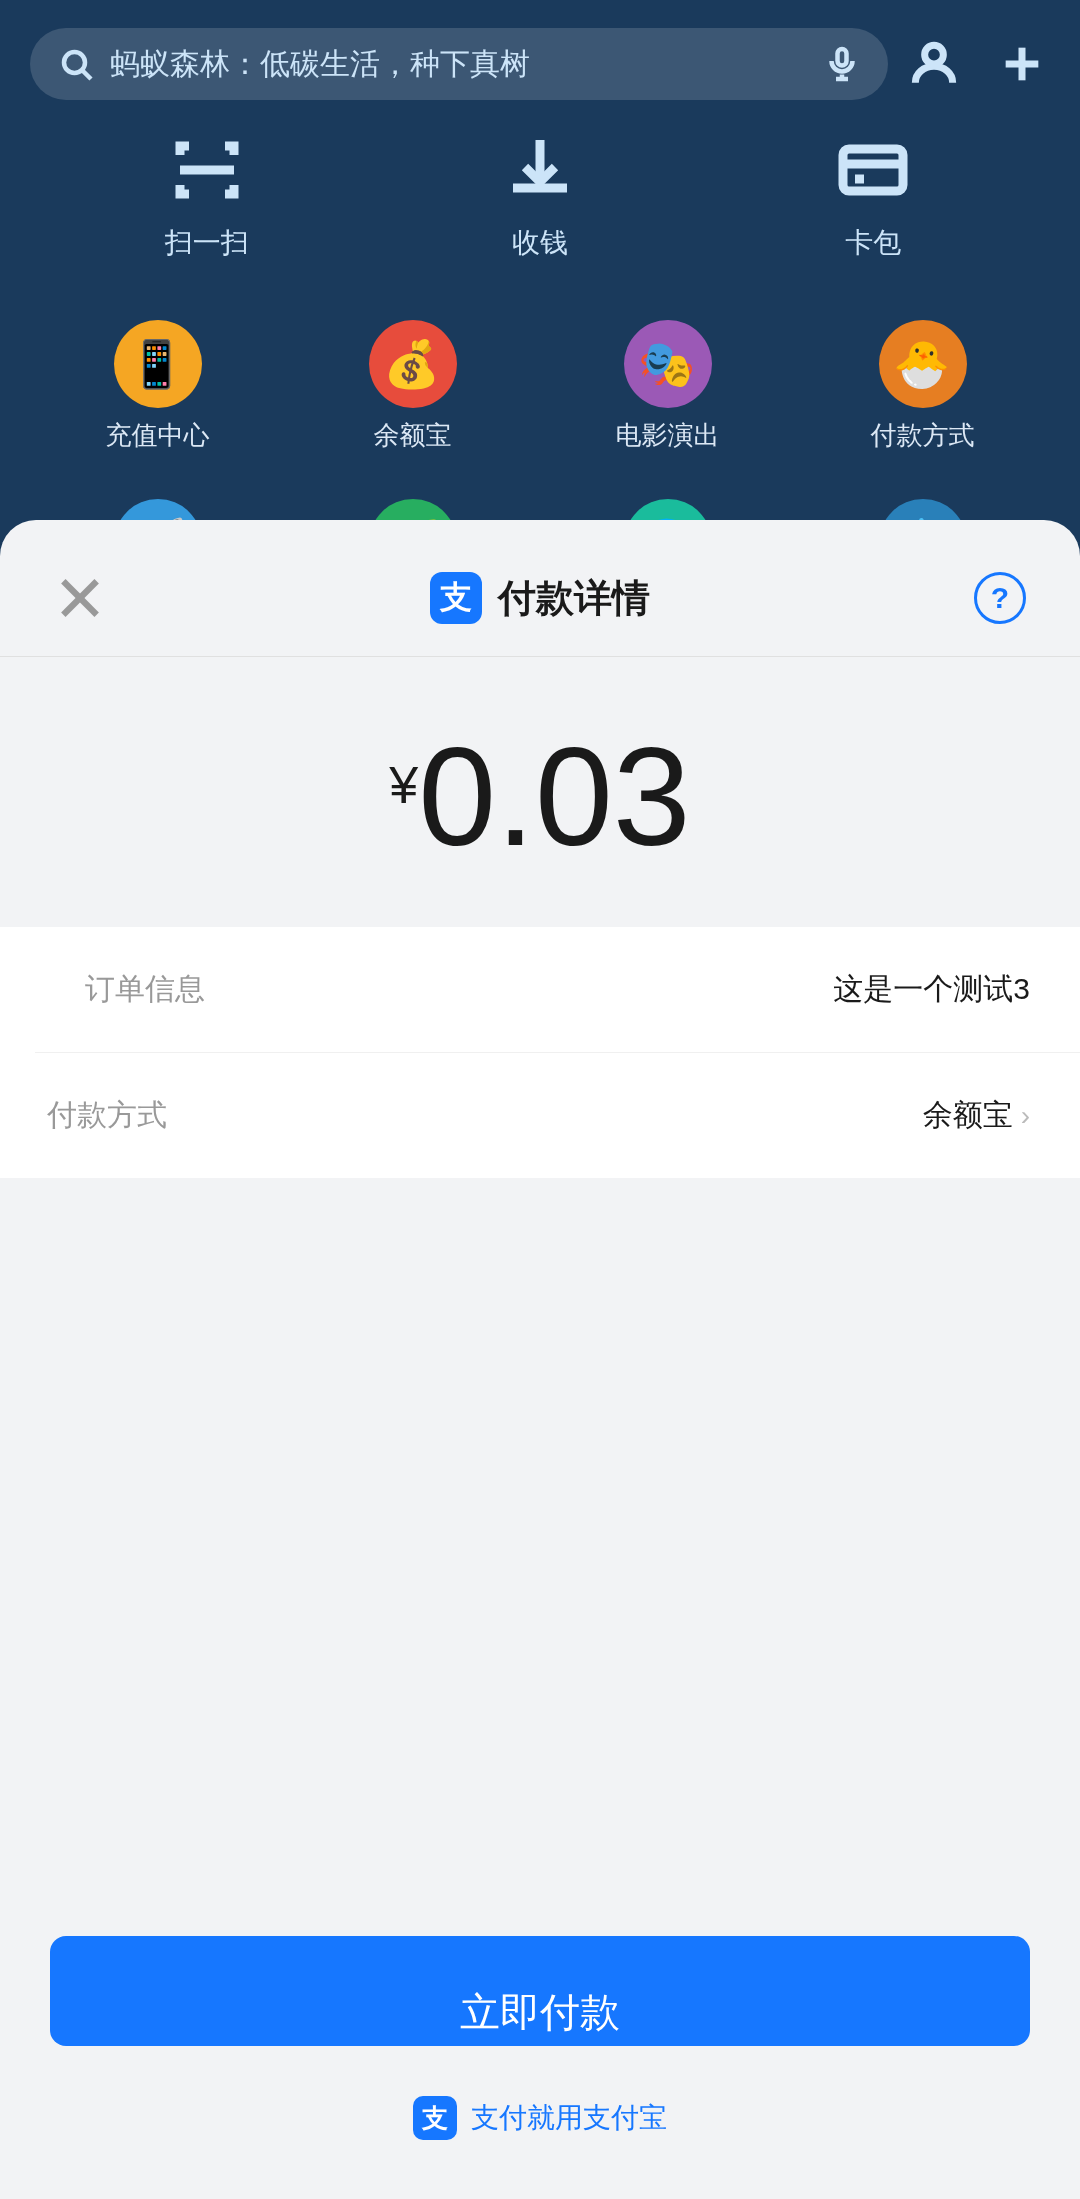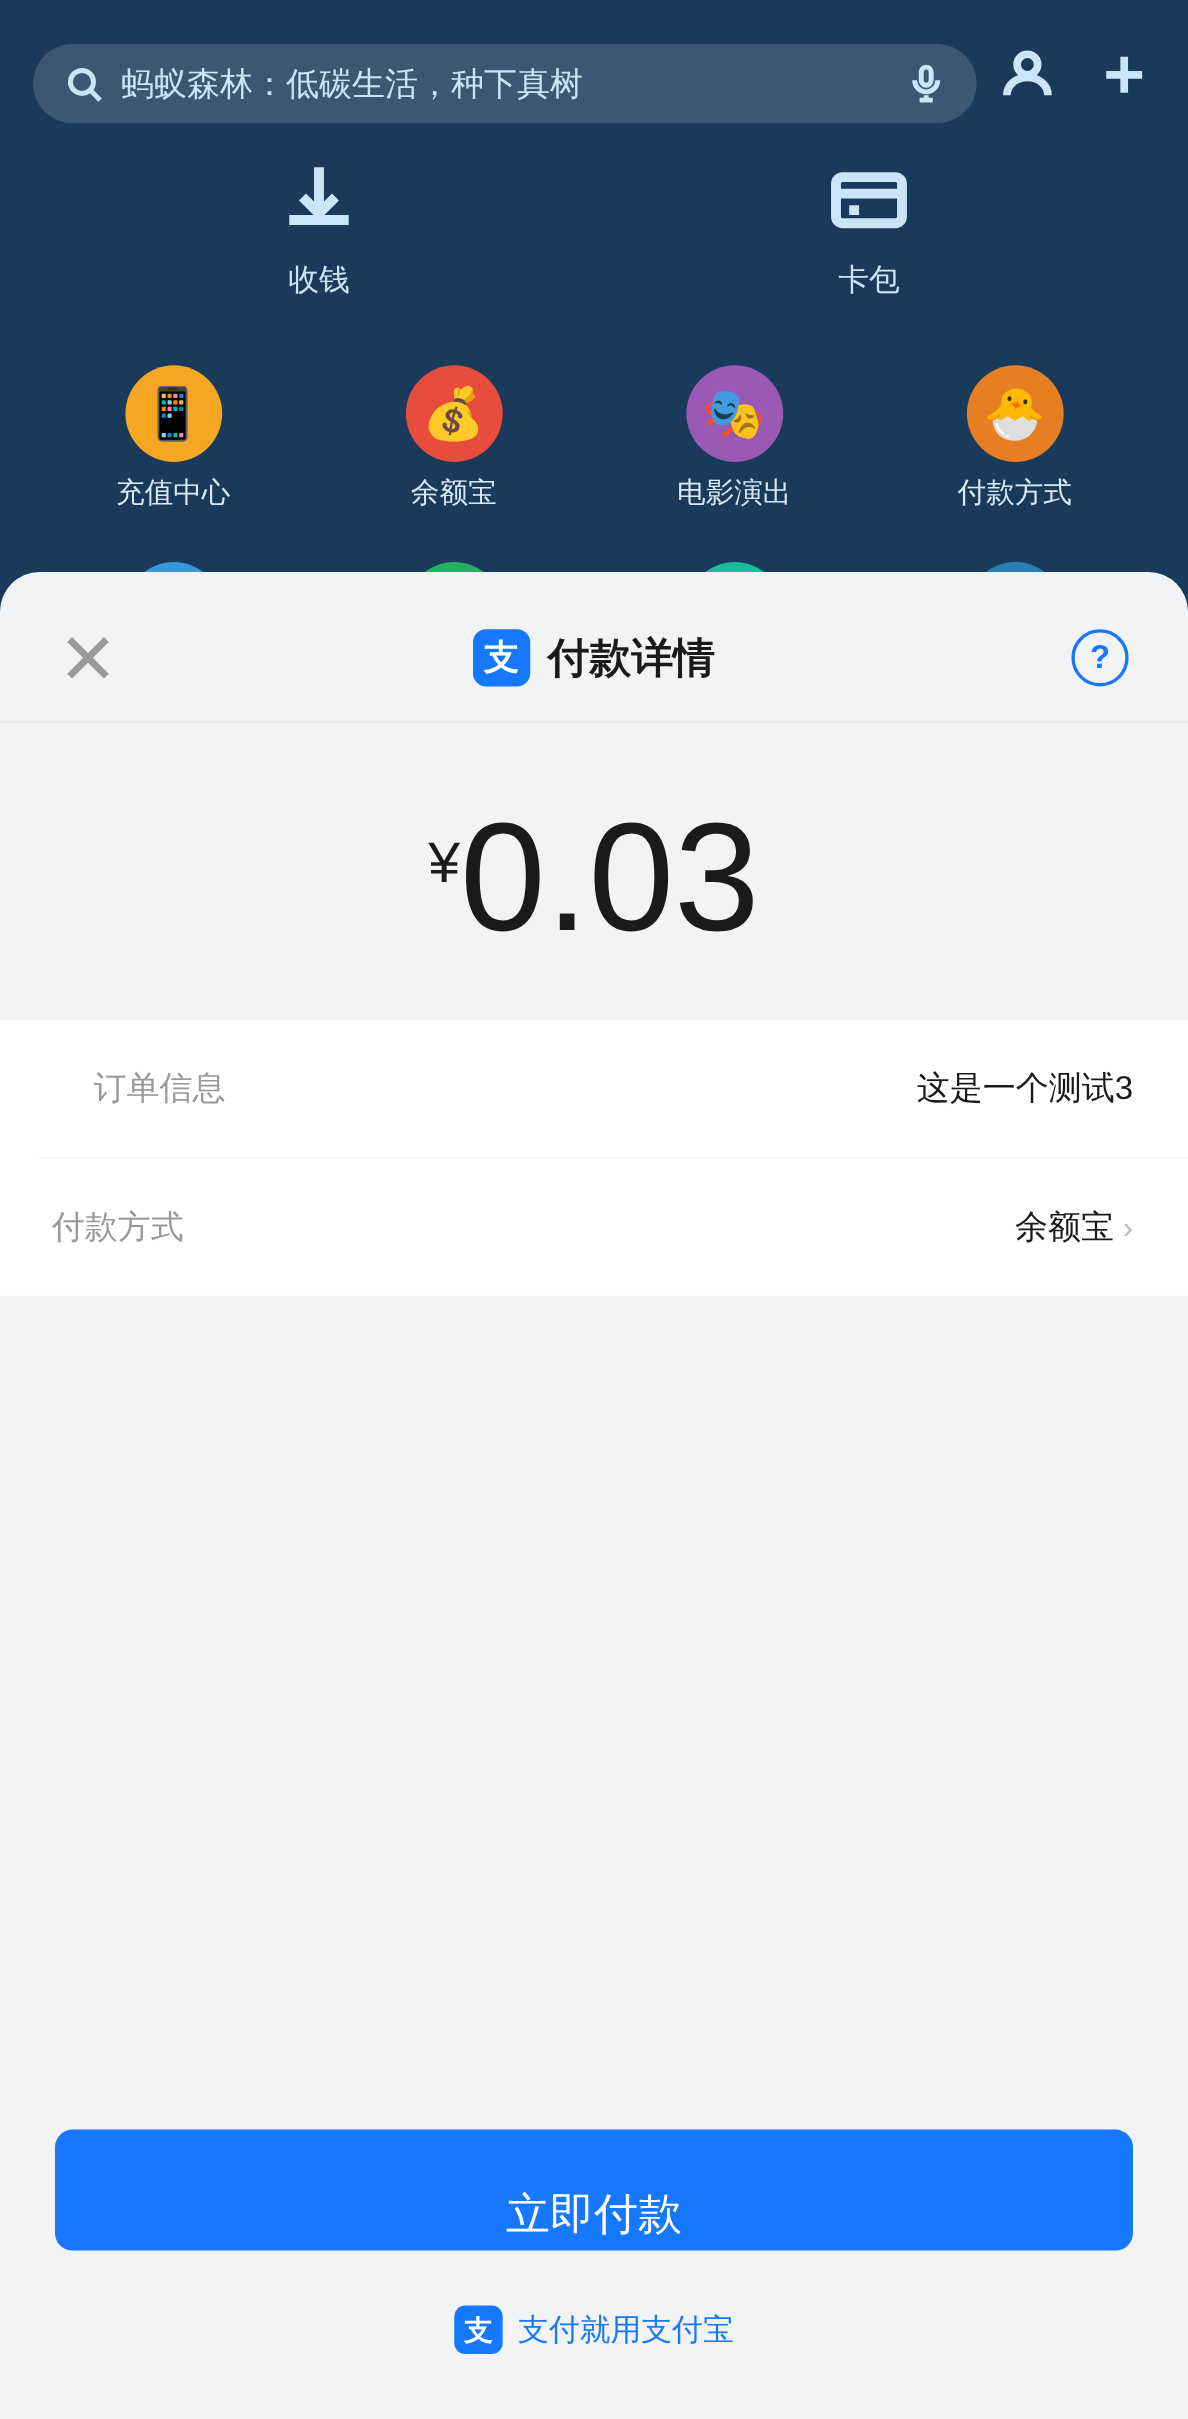--- a/index.html
+++ b/index.html
@@ -16,23 +16,23 @@
     .alipay-bg {
       width: 100%;
       height: 540px;
       background: #1a3a5c;
       position: relative;
     }
 
     
     .search-bar {
       margin: 0 30px;
-      padding-top: 40px;
-      display: flex;
-      align-items: flex-start;
+      padding-top: 28px;
+      display: flex;
+      align-items: center;
       gap: 18px;
     }
     .search-input-wrap {
       flex: 1;
       background: rgba(255,255,255,0.15);
       border-radius: 50px;
       height: 72px;
       display: flex;
       align-items: center;
       padding: 0 28px;
@@ -330,20 +330,28 @@
       </svg>
       <svg class="header-icon" viewBox="0 0 24 24">
         <line x1="12" y1="5" x2="12" y2="19"></line>
           <line x1="5" y1="12" x2="19" y2="12"></line>
       </svg>
     </div>
   </div>
 
   <div class="quick-actions">
 
+    <div class="quick-item">
+      <div class="quick-icon-box">
+        <svg class="quick-icon-svg" viewBox="0 0 24 24">
+          <path d="M3 7V4h3M21 7V4h-3M3 17v3h3M21 17v3h-3M3 12h18"></path>
+        </svg>
+      </div>
+      <span class="quick-label">扫一扫</span>
+    </div>
 
 
     <div class="quick-item">
       <div class="quick-icon-box">
         <svg class="quick-icon-svg" viewBox="0 0 24 24">
           <line x1="12" y1="2" x2="12" y2="16"></line>
             <polyline points="7 11 12 16 17 11"></polyline>
           <path d="M3 18h18"></path>
         </svg>
       </div>

